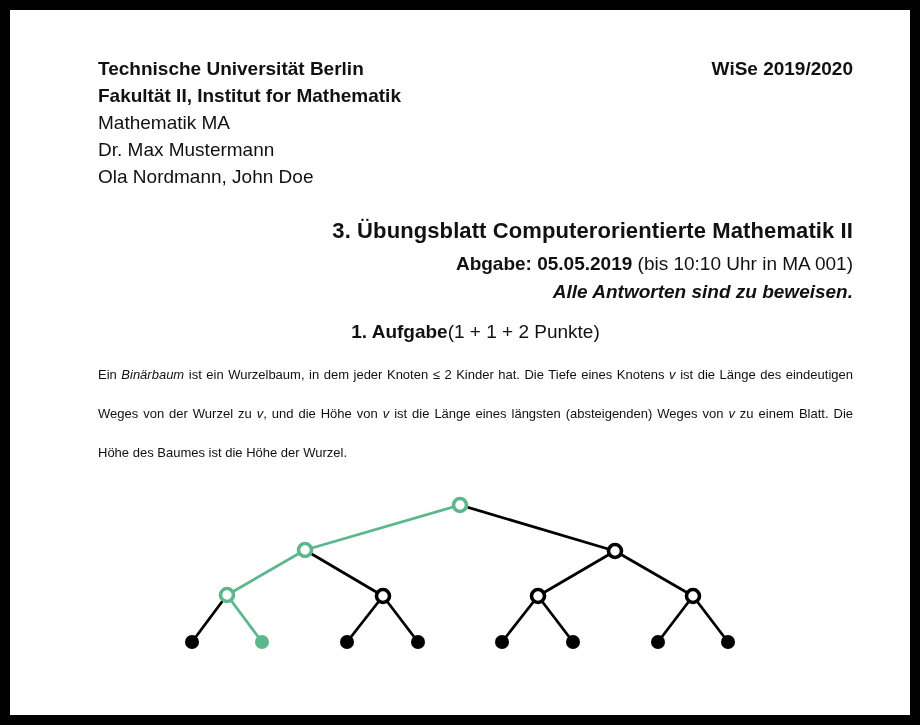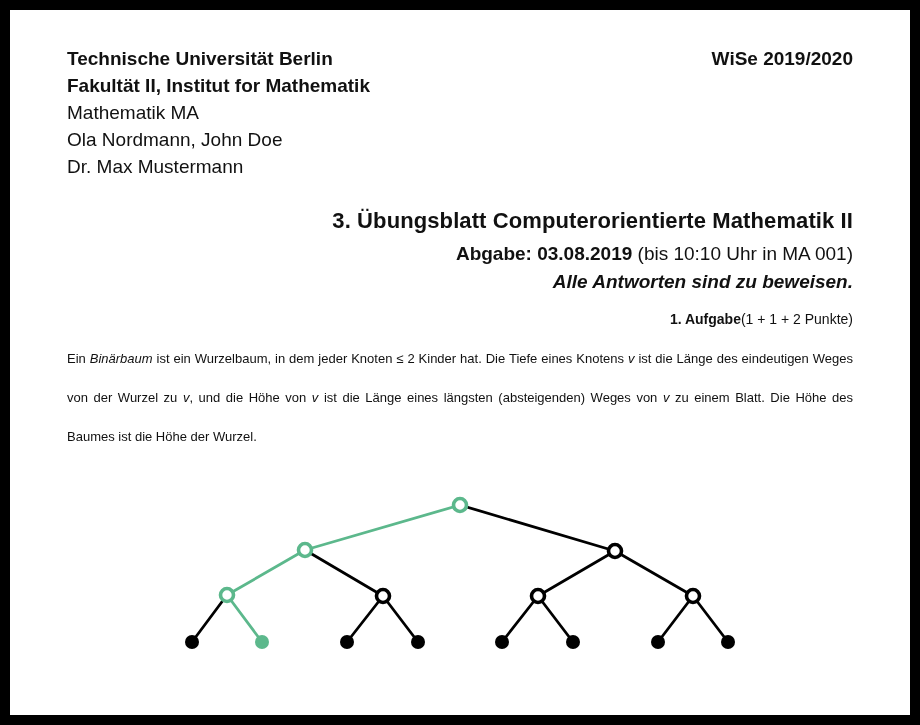--- a/index.html
+++ b/index.html
@@ -8,21 +8,22 @@
     width: 920px;
     height: 725px;
     box-sizing: border-box;
     border: 10px solid #000000;
     background: #ffffff;
     font-family: "Liberation Sans", sans-serif;
     color: #111111;
     overflow: hidden;
   }
   .content {
-    padding: 35px 57px 0 57px;
+    padding: 45px 57px 0 57px;
+    margin-left: 31px;
   }
   .header-row {
     display: flex;
     justify-content: space-between;
     align-items: flex-start;
   }
   .header-col { font-size: 19px; line-height: 27px; }
   .header-col.right { text-align: left; }
   .hline { white-space: nowrap; }
   .hline.bold { font-weight: bold; }
@@ -31,24 +32,24 @@
     font-size: 22px;
     font-weight: bold;
     line-height: 30px;
     letter-spacing: 0.1px;
   }
   .deadline-line { font-size: 19px; line-height: 28px; margin-top: 4px; }
   .deadline-line .bold { font-weight: bold; }
   .note-line { font-size: 19px; font-weight: bold; line-height: 28px; font-style: italic; }
   .task-row {
     display: flex;
-    justify-content: flex-end;
+    justify-content: center;
     align-items: baseline;
     margin-top: 15px;
-    font-size: 14px;
+    font-size: 19px;
   }
   .task-label { font-weight: bold; }
   .task-points { font-weight: normal; }
   .task-paragraph {
     margin-top: 12px;
     font-size: 13px;
     line-height: 39px;
     text-align: justify;
   }
   .tree-svg {
@@ -63,32 +64,32 @@
 <body>
 
 <div class="page">
   <div class="content">
 
     <div class="header-row">
       <div class="header-col left">
           <div class="hline bold">Technische Universität Berlin</div>
           <div class="hline bold">Fakultät II, Institut for Mathematik</div>
           <div class="hline">Mathematik MA</div>
+          <div class="hline">Dr. Max Mustermann</div>
           <div class="hline">Ola Nordmann, John Doe</div>
-          <div class="hline">Dr. Max Mustermann</div>
         </div>
       <div class="header-col right">
           <div class="hline bold">WiSe 2019/2020</div>
         </div>
     </div>
 
     <div class="title-block">
       <div class="sheet-title">3. Übungsblatt Computerorientierte Mathematik II</div>
       <div class="deadline-line">
-        <span class="bold">Abgabe: 03.08.2019</span><span> (bis 10:10 Uhr in MA 001)</span>
+        <span class="bold">Abgabe: 05.05.2019</span><span> (bis 10:10 Uhr in MA 001)</span>
       </div>
       <div class="note-line">Alle Antworten sind zu beweisen.</div>
     </div>
 
     <div class="task-row">
       <span class="task-label">1. Aufgabe</span>
       <span class="task-points">(1 + 1 + 2 Punkte)</span>
     </div>
 
     <div class="task-paragraph"><span>Ein </span><span style="font-style: italic;">Binärbaum</span><span> ist ein Wurzelbaum, in dem jeder Knoten ≤ 2 Kinder hat. Die Tiefe eines Knotens </span><span style="font-style: italic;">v</span><span> ist die Länge des eindeutigen Weges von der Wurzel zu </span><span style="font-style: italic;">v</span><span>, und die Höhe von </span><span style="font-style: italic;">v</span><span> ist die Länge eines längsten (absteigenden) Weges von </span><span style="font-style: italic;">v</span><span> zu einem Blatt. Die Höhe des Baumes ist die Höhe der Wurzel.</span></div>

